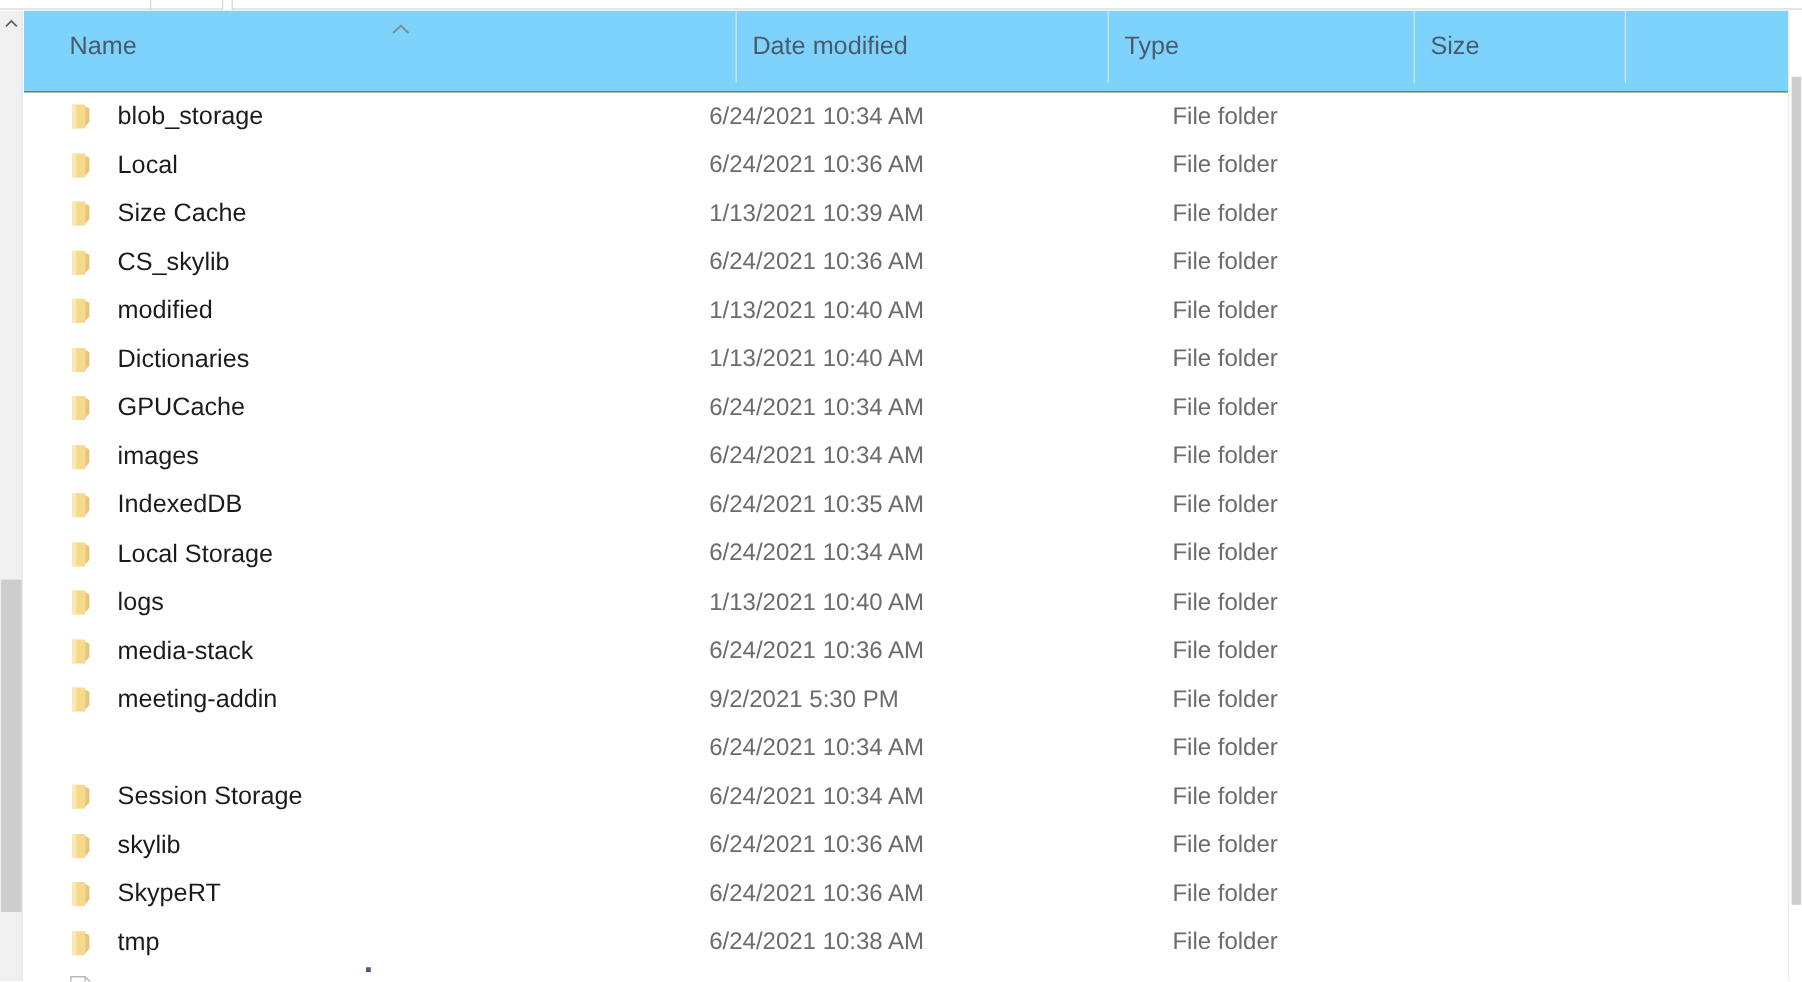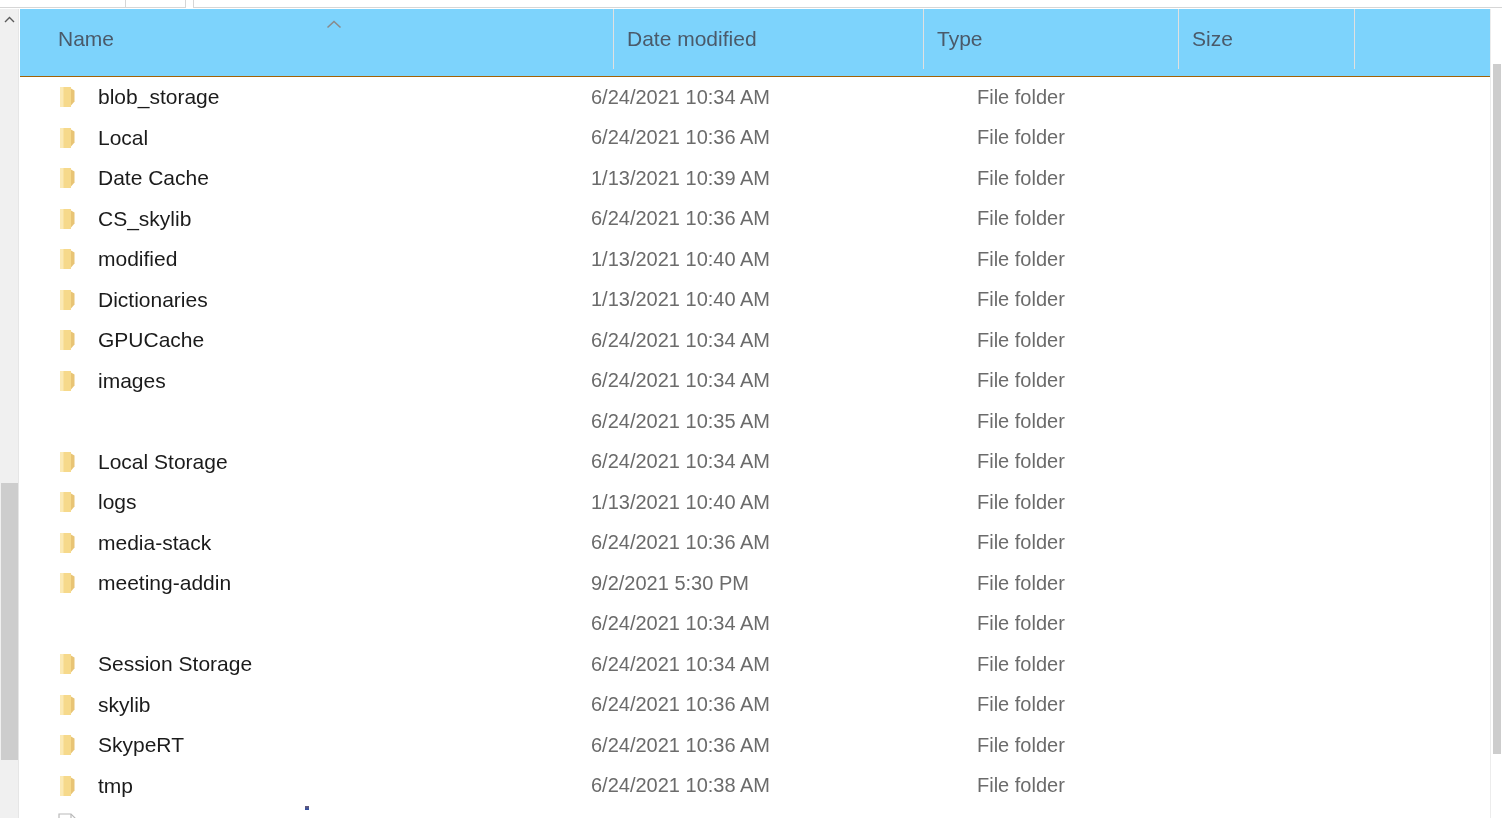--- a/index.html
+++ b/index.html
@@ -286,21 +286,21 @@
         </div>
         <div class="row">
           <div class="cell c-name">
             <span class="folder-icon">
   <svg width="22" height="24" viewBox="0 0 22 24" aria-hidden="true">
     <path d="M2 2 H13 V22 H2 Z" fill="#f6d98b"></path>
     <path d="M2 2 H5.5 V22 H2 Z" fill="#fbe9b4"></path>
     <path d="M13 3.5 L13 20.5 L16.5 16.5 L16.5 5.5 Z" fill="#e8c475"></path>
   </svg>
             </span>
-            <span>Date Cache</span>
+            <span>Size Cache</span>
           </div>
           <div class="cell c-date">
             <span>1/13/2021 10:39 AM</span>
           </div>
           <div class="cell c-type">
             <span>File folder</span>
           </div>
           <div class="cell c-size">
             <span></span>
           </div>
@@ -404,20 +404,30 @@
             <span>6/24/2021 10:34 AM</span>
           </div>
           <div class="cell c-type">
             <span>File folder</span>
           </div>
           <div class="cell c-size">
             <span></span>
           </div>
         </div>
         <div class="row">
+          <div class="cell c-name">
+            <span class="folder-icon">
+  <svg width="22" height="24" viewBox="0 0 22 24" aria-hidden="true">
+    <path d="M2 2 H13 V22 H2 Z" fill="#f6d98b"></path>
+    <path d="M2 2 H5.5 V22 H2 Z" fill="#fbe9b4"></path>
+    <path d="M13 3.5 L13 20.5 L16.5 16.5 L16.5 5.5 Z" fill="#e8c475"></path>
+  </svg>
+            </span>
+            <span>IndexedDB</span>
+          </div>
           <div class="cell c-date">
             <span>6/24/2021 10:35 AM</span>
           </div>
           <div class="cell c-type">
             <span>File folder</span>
           </div>
           <div class="cell c-size">
             <span></span>
           </div>
         </div>

